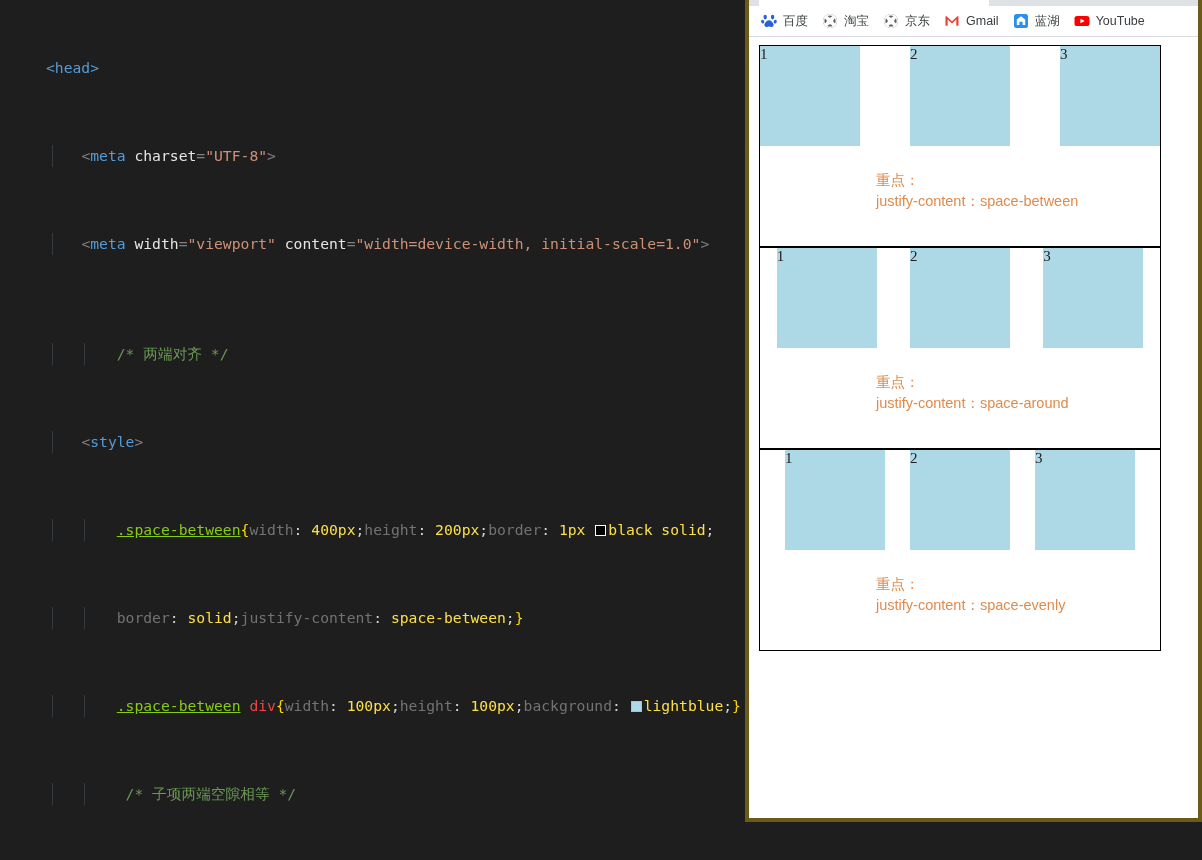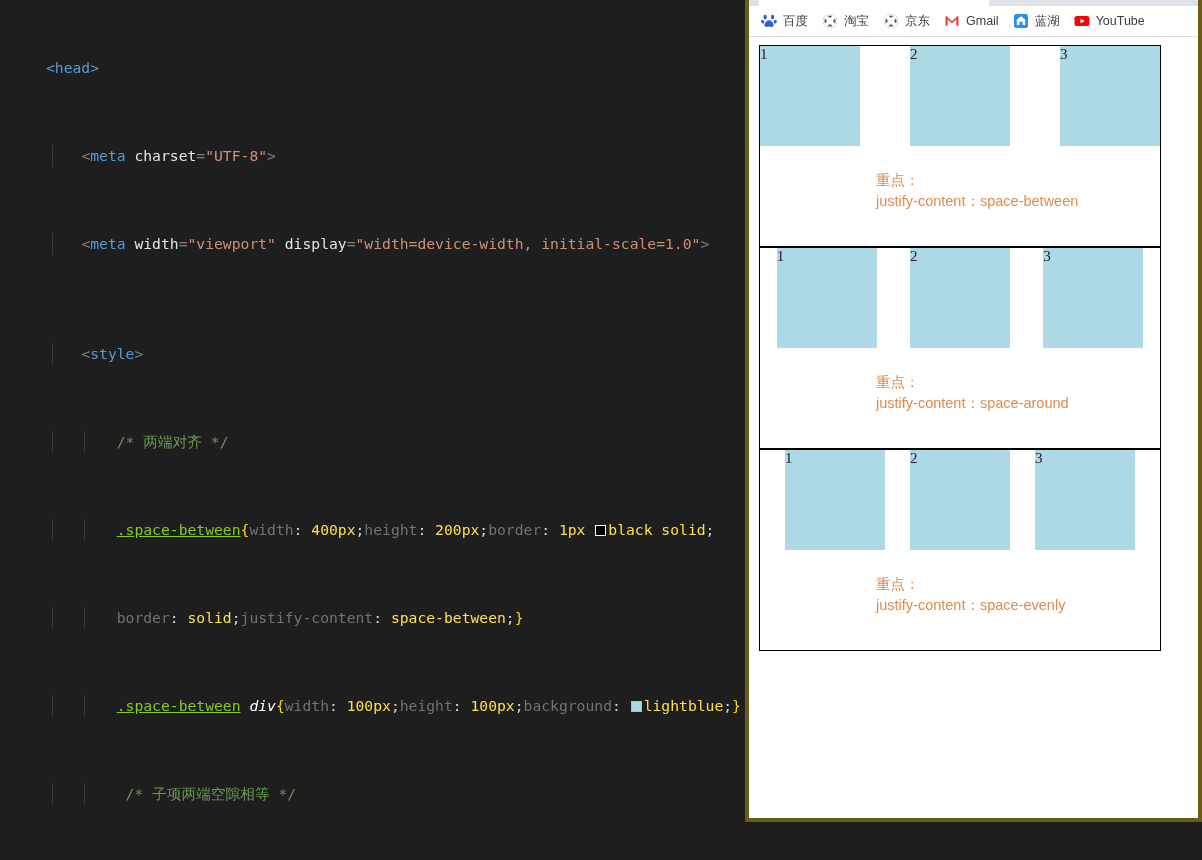--- a/index.html
+++ b/index.html
@@ -32,21 +32,21 @@
   .t-punct{color:#808080;}
   .t-attr{color:#e5e5e5;}
   .t-str{color:#ce9178;}
   .t-txt{color:#d4d4d4;}
   .t-com{color:#6a9955;}
   .t-sel{color:#84cc16;text-decoration:underline;}
   .t-prop{color:#737373;}
   .t-val{color:#fde047;}
   .t-semi{color:#d4d4d4;}
   .t-brace{color:#ffd700;}
-  .t-div{color:#ffffff;font-style:italic;}
+  .t-div{color:#ef4444;}
 
   .sw{
     display:inline-block;width:9px;height:9px;
     border:1px solid #ffffff;vertical-align:-1px;margin:0 2px 0 1px;
   }
   .sw-black{background:#000000;}
   .sw-lb{background:#add8e6;border-color:#bcbcbc;}
 
   
   .browser{
@@ -103,26 +103,26 @@
 
 <div class="screen">
 
   <div class="editor">
     <div class="code">
 
       <div class="ln"><span class="t-tag">&lt;head&gt;</span></div>
 
       <div class="ln"><span class="ig g1"></span>    <span class="t-punct">&lt;</span><span class="t-tag">meta</span> <span class="t-attr">charset</span><span class="t-punct">=</span><span class="t-str">"UTF-8"</span><span class="t-punct">&gt;</span></div>
 
-      <div class="ln"><span class="ig g1"></span>    <span class="t-punct">&lt;</span><span class="t-tag">meta</span> <span class="t-attr">width</span><span class="t-punct">=</span><span class="t-str">"viewport"</span> <span class="t-attr">display</span><span class="t-punct">=</span><span class="t-str">"width=device-width, initial-scale=1.0"</span><span class="t-punct">&gt;</span></div>
-
+      <div class="ln"><span class="ig g1"></span>    <span class="t-punct">&lt;</span><span class="t-tag">meta</span> <span class="t-attr">width</span><span class="t-punct">=</span><span class="t-str">"viewport"</span> <span class="t-attr">content</span><span class="t-punct">=</span><span class="t-str">"width=device-width, initial-scale=1.0"</span><span class="t-punct">&gt;</span></div>
+
+
+      <div class="ln"><span class="ig g1"></span><span class="ig g2"></span>        <span class="t-com">/* 两端对齐 */</span></div>
 
       <div class="ln"><span class="ig g1"></span>    <span class="t-punct">&lt;</span><span class="t-tag">style</span><span class="t-punct">&gt;</span></div>
-
-      <div class="ln"><span class="ig g1"></span><span class="ig g2"></span>        <span class="t-com">/* 两端对齐 */</span></div>
 
       <div class="ln"><span class="ig g1"></span><span class="ig g2"></span>        <span class="t-sel">.space-between</span><span class="t-brace">{</span><span class="t-prop">width</span><span class="t-semi">: </span><span class="t-val">400px</span><span class="t-semi">;</span><span class="t-prop">height</span><span class="t-semi">: </span><span class="t-val">200px</span><span class="t-semi">;</span><span class="t-prop">border</span><span class="t-semi">: </span><span class="t-val">1px</span> <span class="sw sw-black"></span><span class="t-val">black</span> <span class="t-val">solid</span><span class="t-semi">;</span></div>
 
       <div class="ln"><span class="ig g1"></span><span class="ig g2"></span>        <span class="t-prop">border</span><span class="t-semi">: </span><span class="t-val">solid</span><span class="t-semi">;</span><span class="t-prop">justify-content</span><span class="t-semi">: </span><span class="t-val">space-between</span><span class="t-semi">;</span><span class="t-brace">}</span></div>
 
       <div class="ln"><span class="ig g1"></span><span class="ig g2"></span>        <span class="t-sel">.space-between</span> <span class="t-div">div</span><span class="t-brace">{</span><span class="t-prop">width</span><span class="t-semi">: </span><span class="t-val">100px</span><span class="t-semi">;</span><span class="t-prop">height</span><span class="t-semi">: </span><span class="t-val">100px</span><span class="t-semi">;</span><span class="t-prop">background</span><span class="t-semi">: </span><span class="sw sw-lb"></span><span class="t-val">lightblue</span><span class="t-semi">;</span><span class="t-brace">}</span></div>
 
       <div class="ln"><span class="ig g1"></span><span class="ig g2"></span>         <span class="t-com">/* 子项两端空隙相等 */</span></div>
 
       

